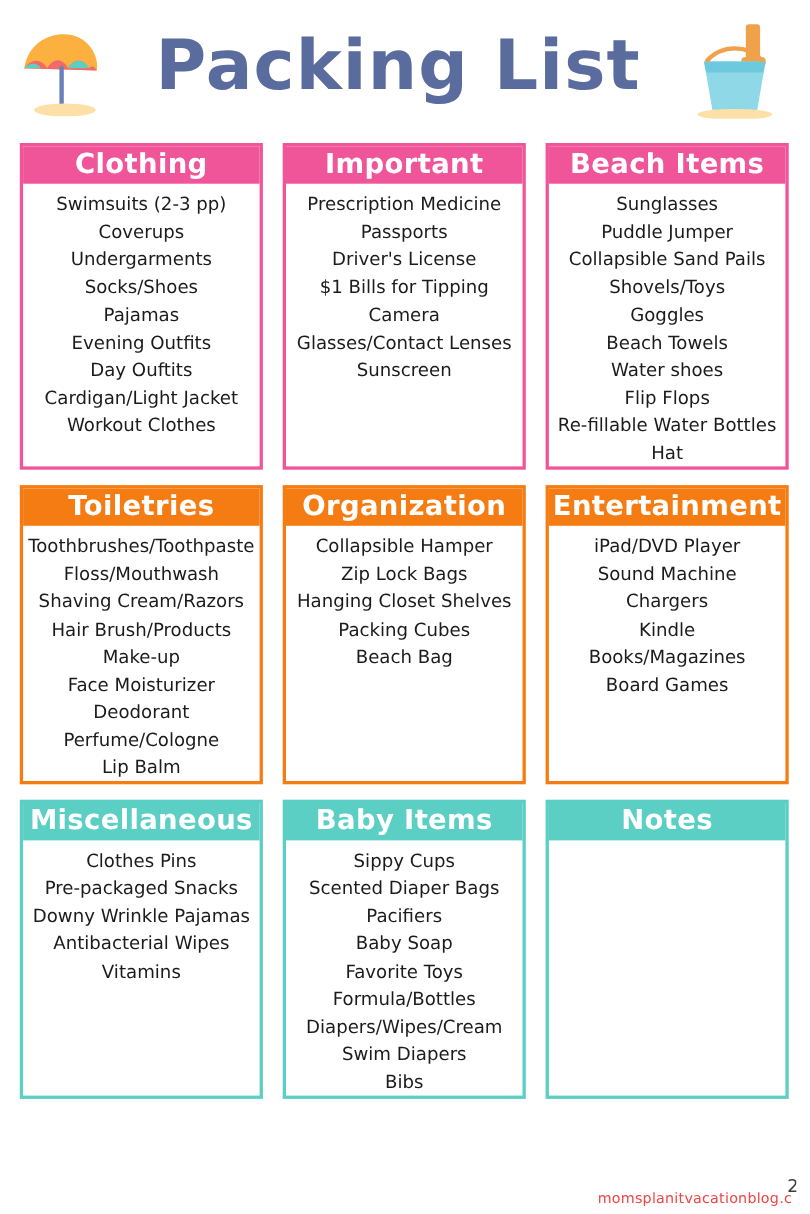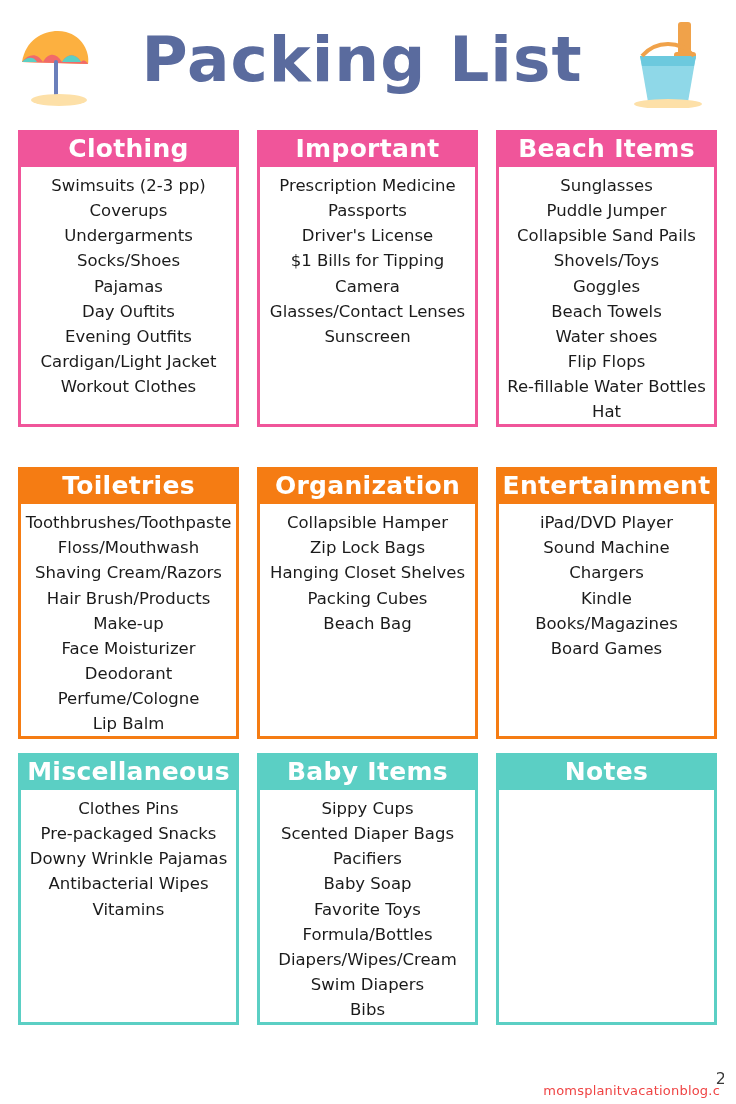--- a/index.html
+++ b/index.html
@@ -85,21 +85,21 @@
     font-family: "DejaVu Sans", sans-serif;
     font-size: 16.5px;
     color: #1b1b1b;
     line-height: 1.52;
     white-space: nowrap;
   }
 
   
   .pink { border-color: #f0559a; }
   .pink .card-header { background: #f0559a; }
-  .orange { border-color: #f57c13; margin-top: 26px; }
+  .orange { border-color: #f57c13; }
   .orange .card-header { background: #f57c13; }
   .teal { border-color: #5bcfc4; }
   .teal .card-header { background: #5bcfc4; }
 
   
   .page-number {
     position: absolute;
     bottom: 16px;
     left: 0;
     width: 736px;
@@ -152,22 +152,22 @@
   <div class="grid">
 
     <div class="card pink row1">
       <div class="card-header">Clothing</div>
       <div class="card-body">
         <div class="item">Swimsuits (2-3 pp)</div>
         <div class="item">Coverups</div>
         <div class="item">Undergarments</div>
         <div class="item">Socks/Shoes</div>
         <div class="item">Pajamas</div>
+        <div class="item">Evening Outfits</div>
         <div class="item">Day Ouftits</div>
-        <div class="item">Evening Outfits</div>
         <div class="item">Cardigan/Light Jacket</div>
         <div class="item">Workout Clothes</div>
       </div>
     </div>
 
     <div class="card pink row1">
       <div class="card-header">Important</div>
       <div class="card-body">
         <div class="item">Prescription Medicine</div>
         <div class="item">Passports</div>

